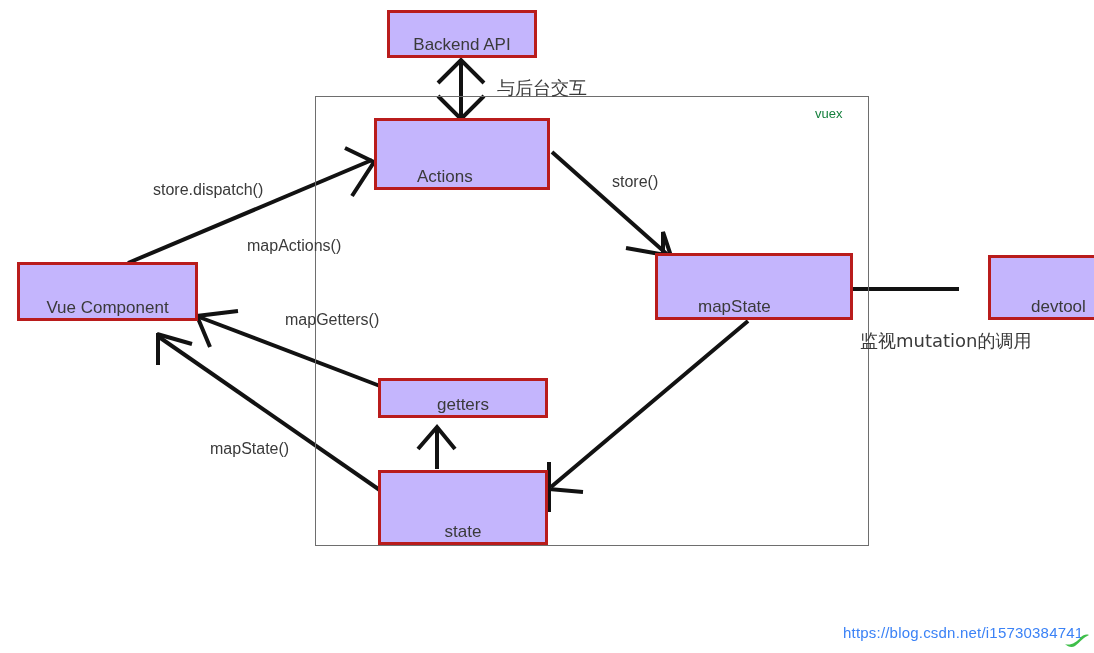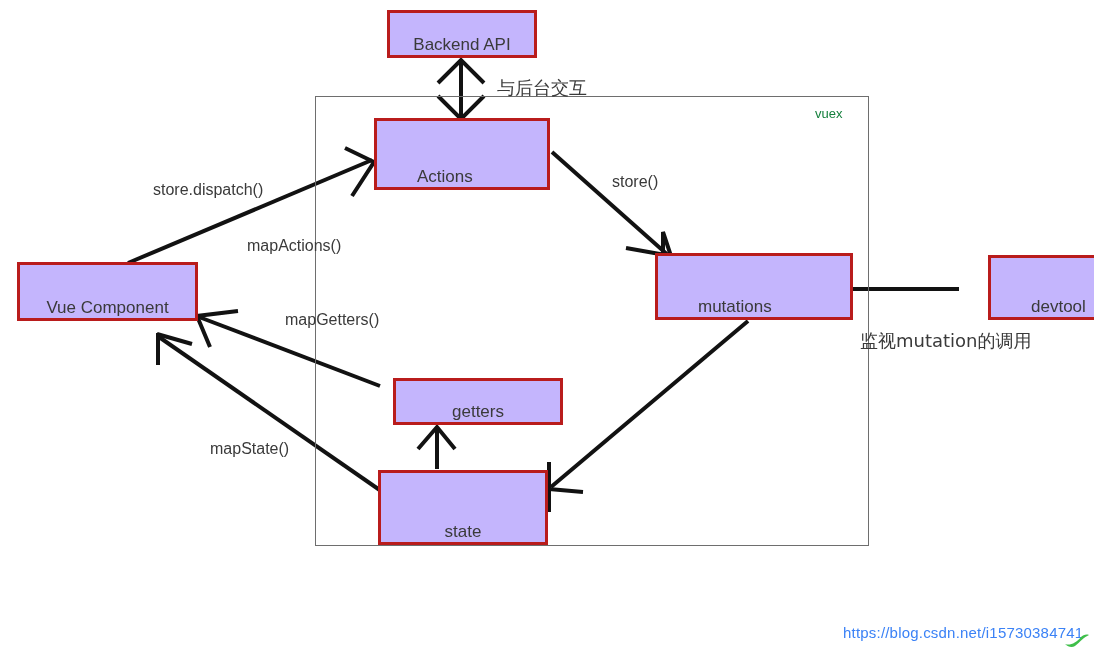--- a/index.html
+++ b/index.html
@@ -141,26 +141,26 @@
       <div class="node-box node-centered" style="left: 387px; top: 10px; width: 150px; height: 48px;">
         <span class="node-label">Backend API</span>
       </div>
       <div class="node-box node-left" style="left: 374px; top: 118px; width: 176px; height: 72px;">
         <span class="node-label">Actions</span>
       </div>
       <div class="node-box node-centered" style="left: 17px; top: 262px; width: 181px; height: 59px;">
         <span class="node-label">Vue Component</span>
       </div>
       <div class="node-box node-left" style="left: 655px; top: 253px; width: 198px; height: 67px;">
-        <span class="node-label">mutations</span>
+        <span class="node-label">mapState</span>
       </div>
       <div class="node-box node-left" style="left: 988px; top: 255px; width: 120px; height: 65px;">
         <span class="node-label">devtool</span>
       </div>
-      <div class="node-box node-centered" style="left: 378px; top: 378px; width: 170px; height: 47px; margin-left: 15px;">
+      <div class="node-box node-centered" style="left: 378px; top: 378px; width: 170px; height: 40px;">
         <span class="node-label">getters</span>
       </div>
       <div class="node-box node-centered" style="left: 378px; top: 470px; width: 170px; height: 75px;">
         <span class="node-label">state</span>
       </div>
     </div>
 
   <div id="labels-layer">
       <div class="edge-label cjk" style="left: 497px; top: 76px;">与后台交互</div>
       <div class="edge-label" style="left: 153px; top: 181px;">store.dispatch()</div>

